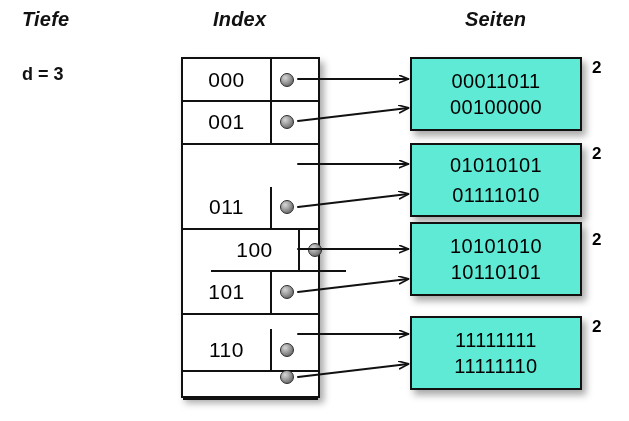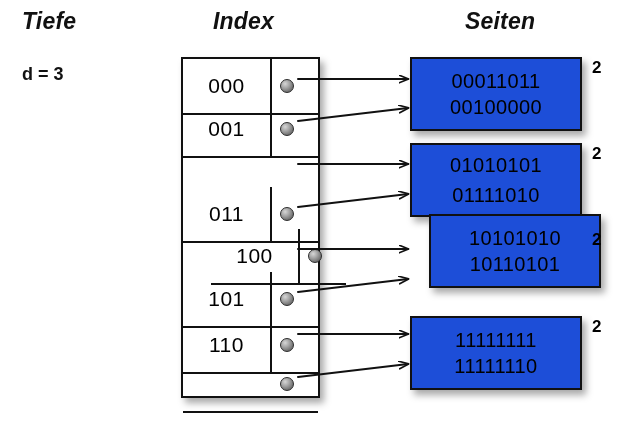--- a/index.html
+++ b/index.html
@@ -21,21 +21,21 @@
     left: 0; top: 0;
     width: 629px;
     height: 421px;
   }
 
   
   .col-heading {
     position: absolute;
     font-style: italic;
     font-weight: 600;
-    font-size: 23px;
+    font-size: 20px;
     letter-spacing: .2px;
     white-space: nowrap;
     color: #111;
   }
   #heading-tiefe  { left: 22px;  top: 8px; }
   #heading-index  { left: 213px; top: 8px; }
   #heading-seiten { left: 465px; top: 8px; }
 
   .depth-value {
     position: absolute;
@@ -56,21 +56,21 @@
     height: 341px;
     border: 2.5px solid #111;
     background: #ffffff;
     box-sizing: border-box;
     box-shadow: 4px 5px 7px rgba(0,0,0,.34);
   }
   .index-row {
     position: absolute;
     left: 0;
     width: 100%;
-    height: 56px;
+    height: 43px;
     box-sizing: border-box;
     border-bottom: 2.5px solid #111;
   }
   .index-row.last { border-bottom: none; }
 
   .index-label {
     position: absolute;
     left: 0;
     top: 0;
     width: 89px;
@@ -107,21 +107,21 @@
   }
 
   
   .page-box {
     position: absolute;
     left: 410px;
     width: 172px;
     height: 74px;
     box-sizing: border-box;
     border: 2.5px solid #111;
-    background: #1d4ed8;
+    background: #5eead4;
     box-shadow: 4px 5px 7px rgba(0,0,0,.34);
     display: flex;
     flex-direction: column;
     align-items: center;
     justify-content: center;
     gap: 6px;
     text-align: right;
   }
   .page-line {
     font-size: 20px;
@@ -182,21 +182,21 @@
       <div class="index-ptr">
         <span class="ptr-dot"></span>
       </div>
     </div>
     <div class="index-row" style="top:212.5px;padding-left:38px;">
       <div class="index-label">101</div>
       <div class="index-ptr">
         <span class="ptr-dot"></span>
       </div>
     </div>
-    <div class="index-row" style="top:259px;padding-left:25px;">
+    <div class="index-row" style="top:270px;padding-left:25px;">
       <div class="index-label">110</div>
       <div class="index-ptr">
         <span class="ptr-dot"></span>
       </div>
     </div>
     <div class="index-row" style="top:297.5px;">
       <div class="index-ptr">
         <span class="ptr-dot"></span>
       </div>
     </div>
@@ -208,21 +208,21 @@
     <div class="page-line">00100000</div>
   </div>
   <div class="page-count" style="top:58px;">2</div>
 
   <div class="page-box" style="top:143px;gap:10px;">
     <div class="page-line">01010101</div>
     <div class="page-line">01111010</div>
   </div>
   <div class="page-count" style="top:144px;">2</div>
 
-  <div class="page-box" style="top:214px;margin-left:19px;">
+  <div class="page-box" style="top:222px;">
     <div class="page-line">10101010</div>
     <div class="page-line">10110101</div>
   </div>
   <div class="page-count" style="top:230px;">2</div>
 
   <div class="page-box" style="top:316px;">
     <div class="page-line">11111111</div>
     <div class="page-line">11111110</div>
   </div>
   <div class="page-count" style="top:317px;">2</div>

